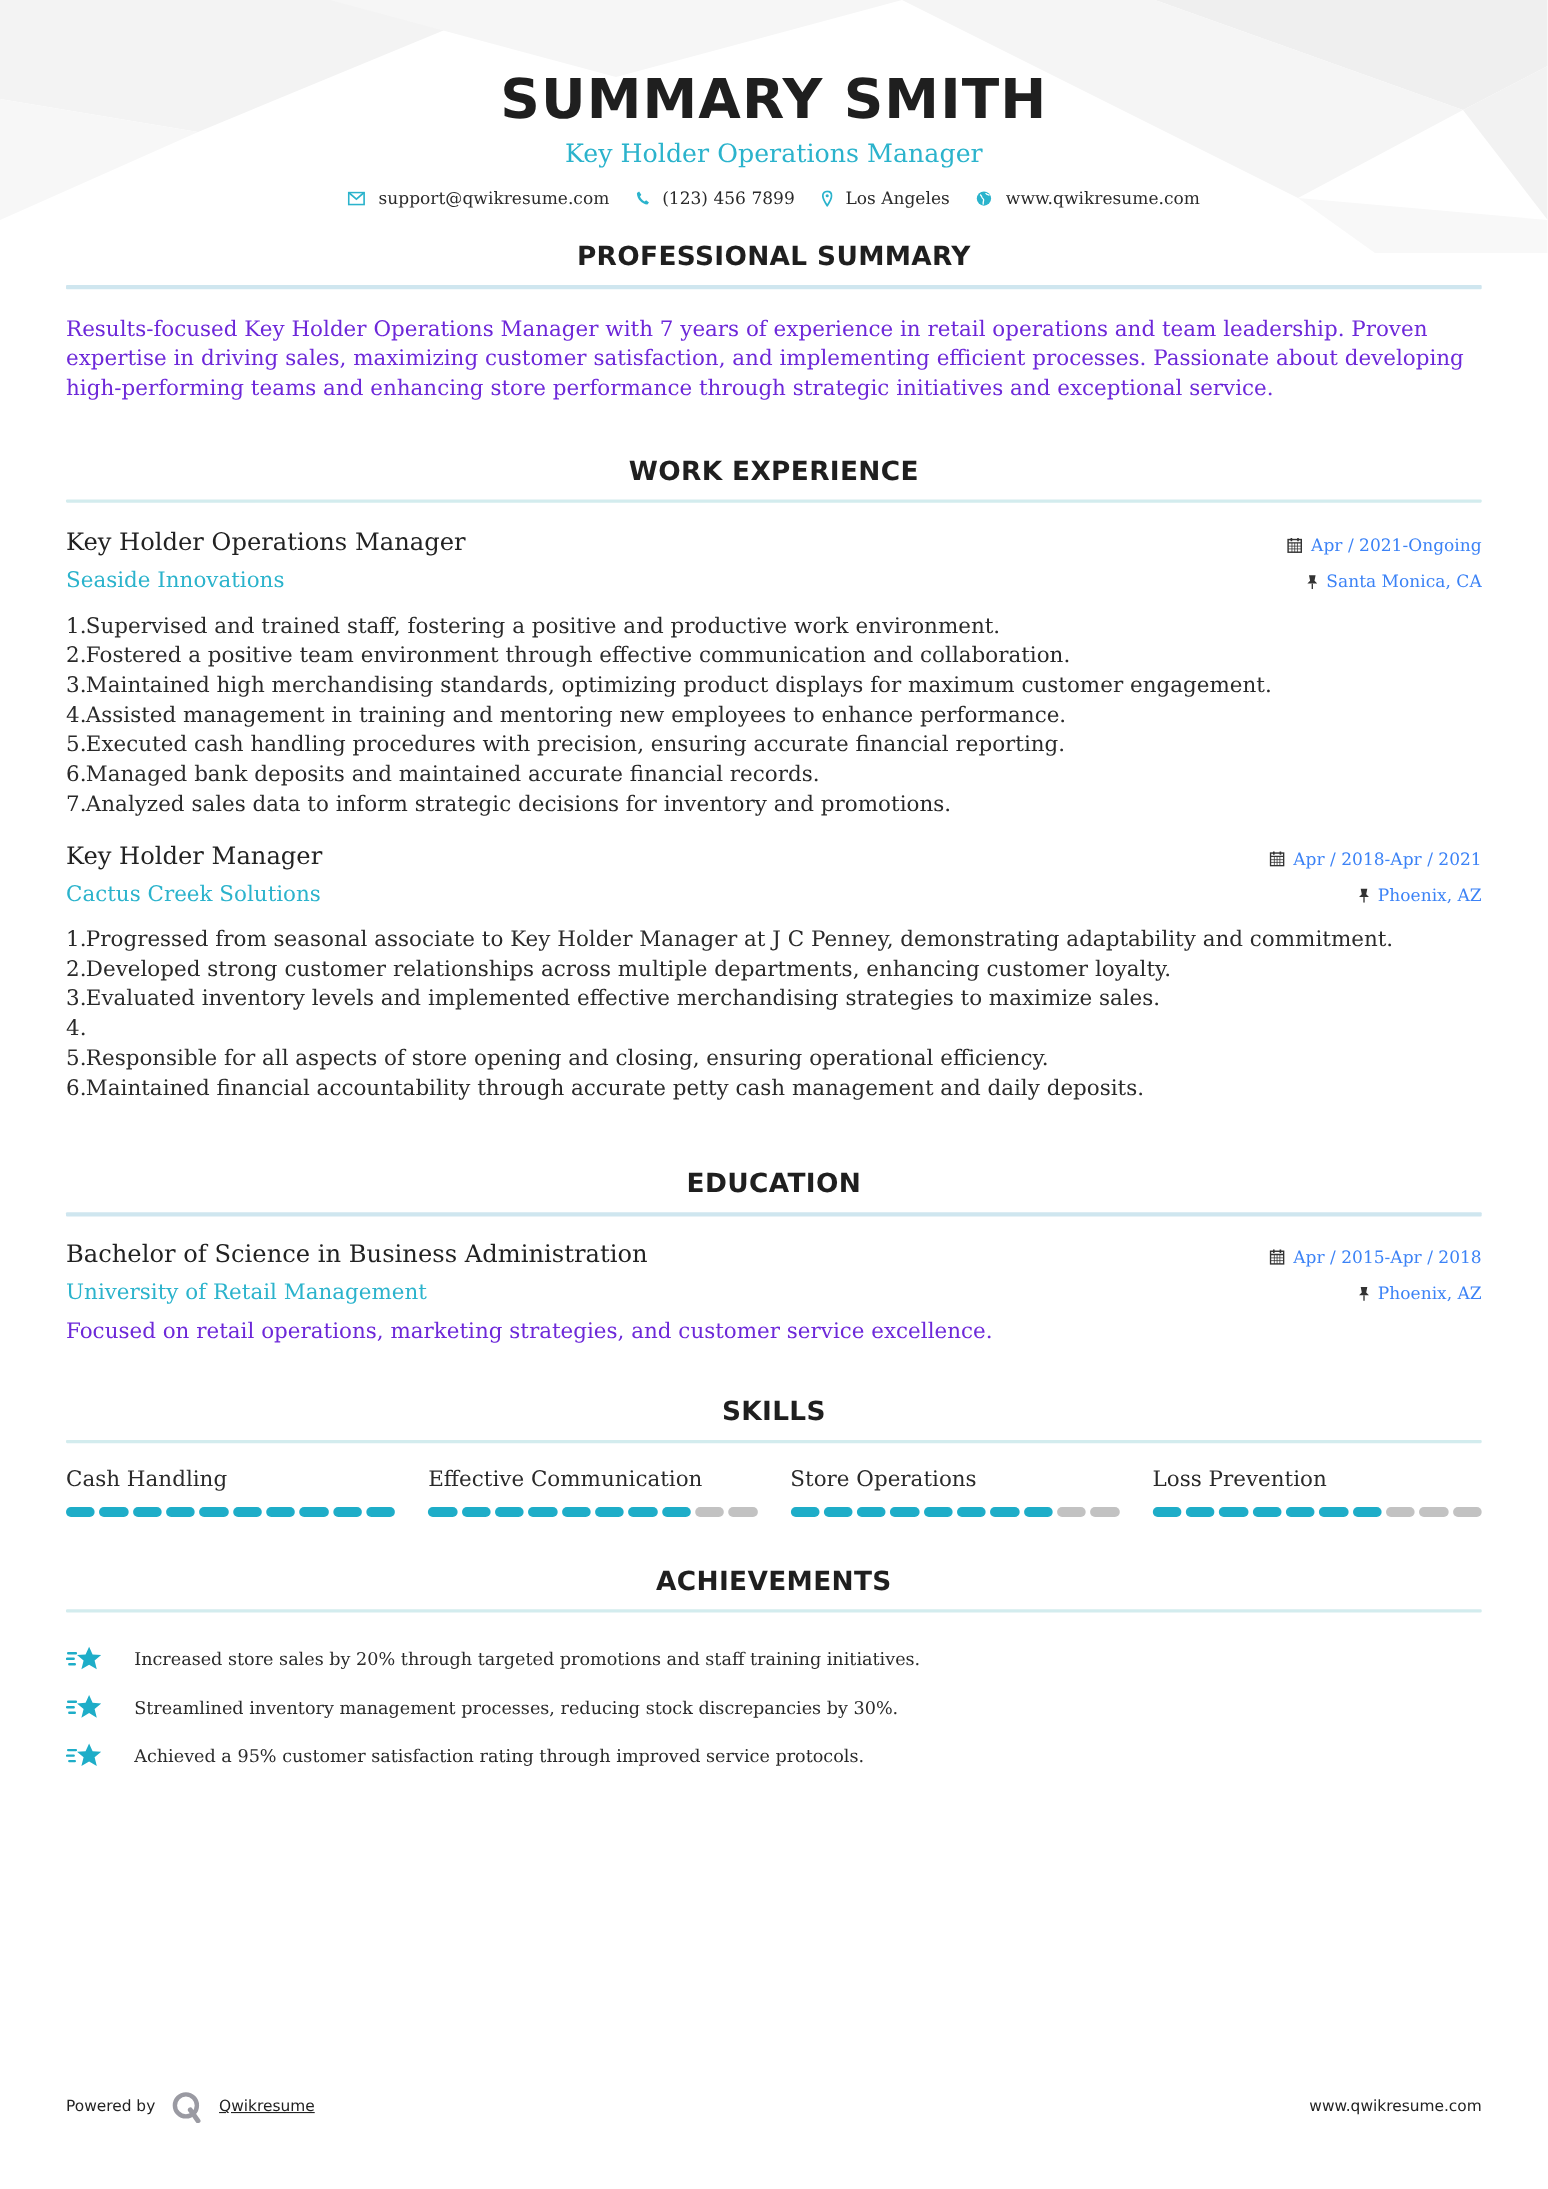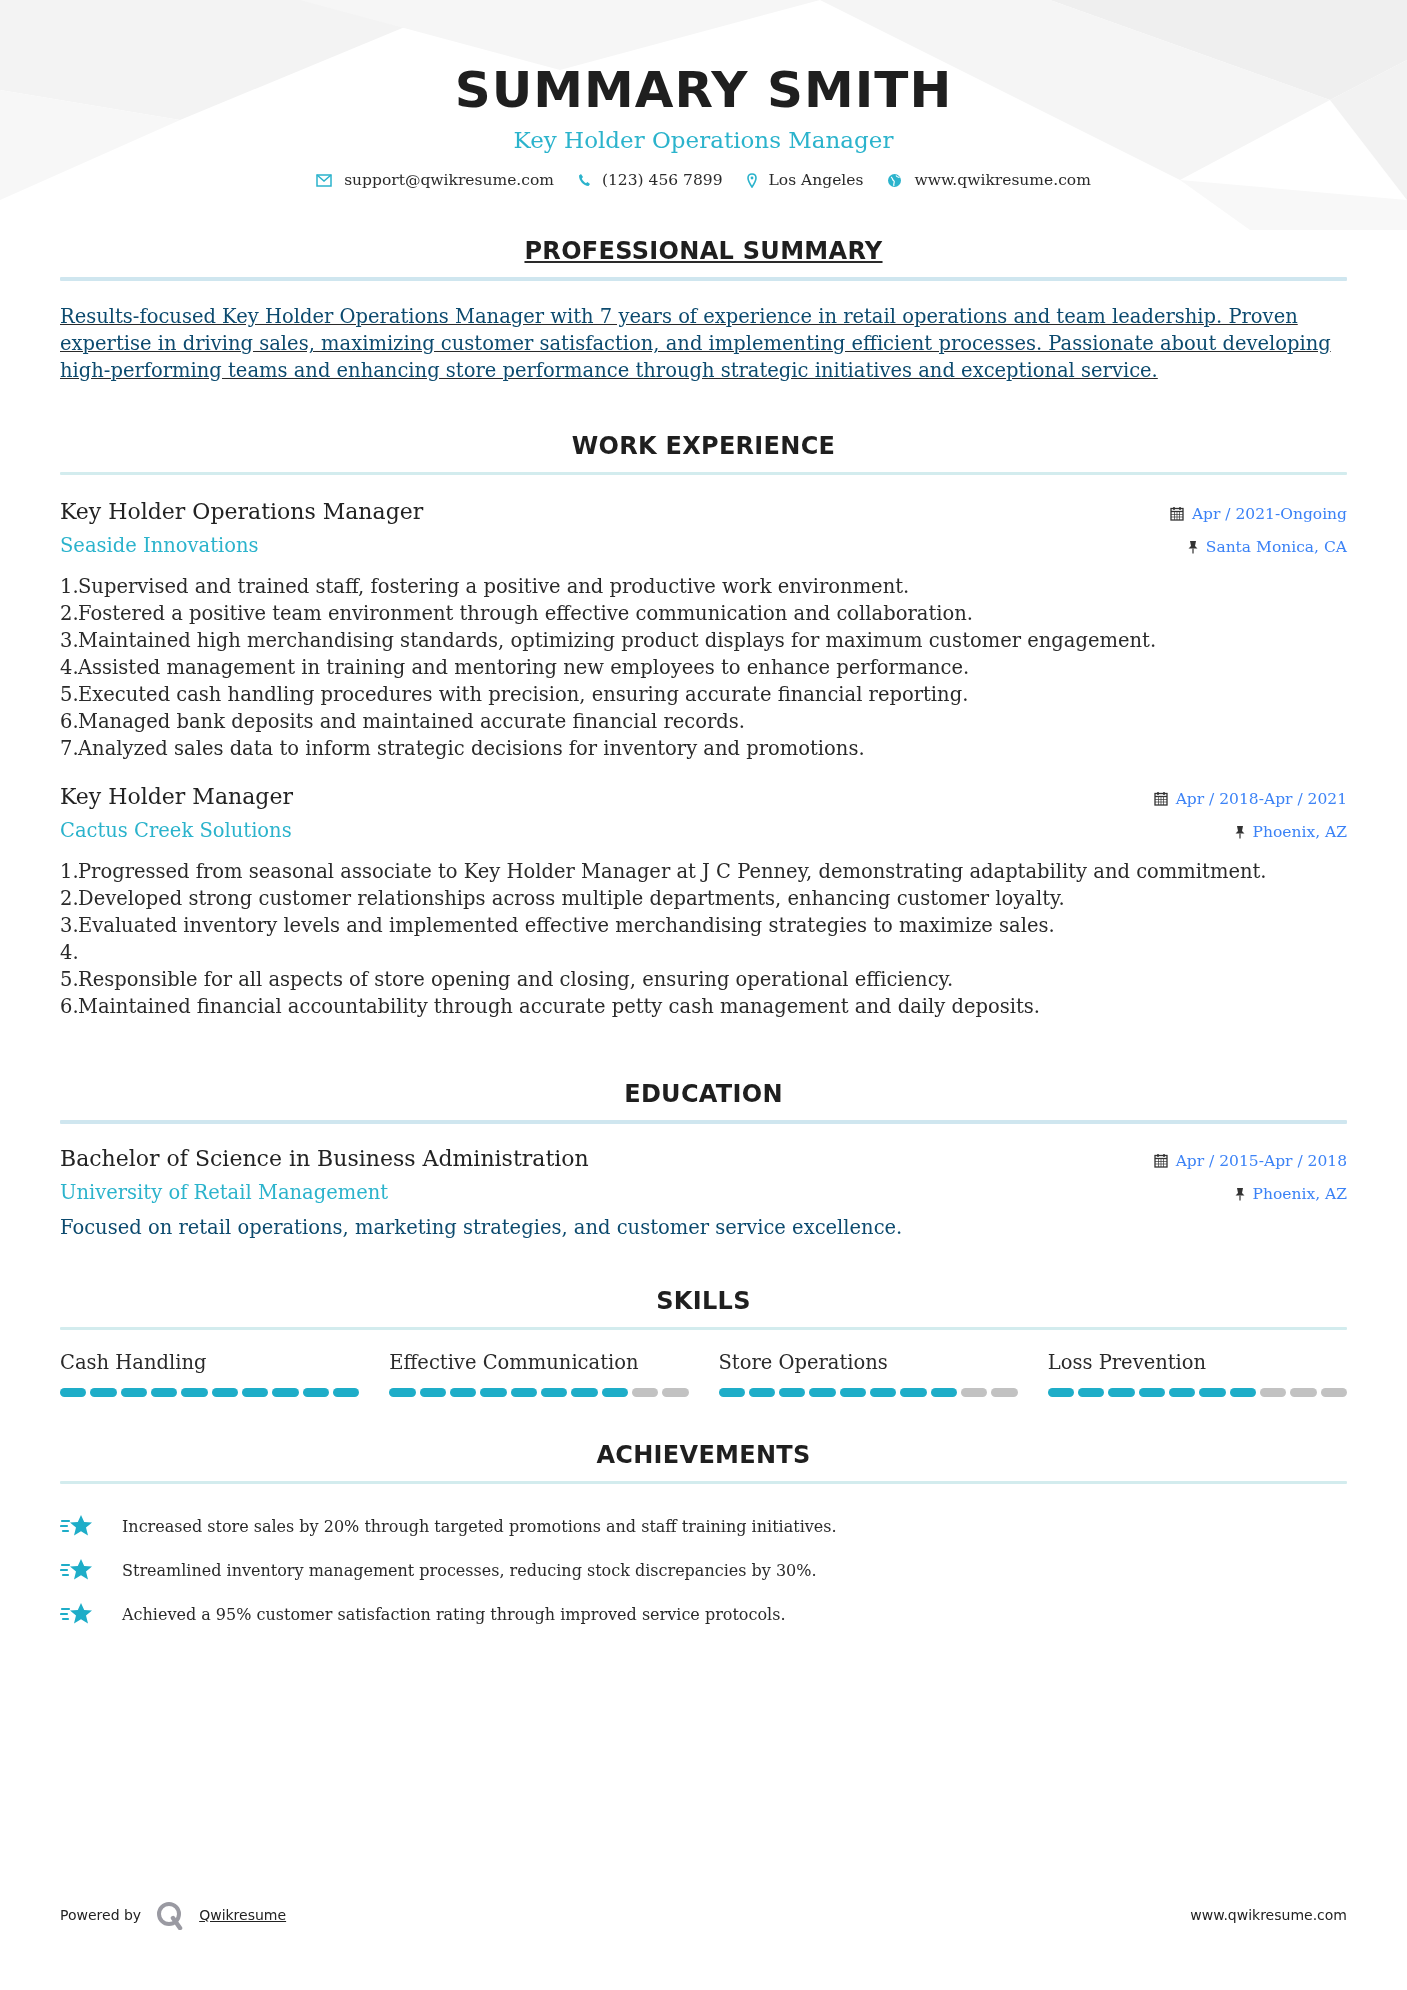--- a/index.html
+++ b/index.html
@@ -33,21 +33,21 @@
 
     
     .section-title {
       font-family: "DejaVu Sans", "Liberation Sans", sans-serif;
       font-weight: bold; font-size: 24px; text-align: center; color: #1f1f1f;
       letter-spacing: 0.3px;
     }
     .divider { height: 4px; background: #cfe6ef; margin-top: 12px; border-radius: 1px; }
     .divider.teal { background: #d3ecee; height: 3px; }
 
-    .summary { margin-top: 22px; font-size: 19.5px; line-height: 27px; color: #0c4a6e; }
+    .summary { margin-top: 22px; font-size: 19.5px; line-height: 27px; color: #6d28d9; }
 
     .entry { position: relative; }
     .entry-head { display: flex; justify-content: space-between; align-items: flex-start; }
     .entry-title { font-size: 22px; color: #222; line-height: 30px; }
     .entry-org { font-size: 19.5px; color: #2bb3cc; line-height: 30px; margin-top: 4px; }
     .meta { text-align: right; font-size: 15.5px; color: #3b82f6; }
     .meta-row { display: flex; justify-content: flex-end; align-items: center; gap: 8px; height: 33px; }
     .bullets { list-style: none; margin-top: 10px; font-size: 19.5px; line-height: 27px; }
     .bullets li { display: flex; }
     .bullets .num { width: 18px; flex: 0 0 auto; }
@@ -117,21 +117,21 @@
         <svg width="15" height="15" viewBox="0 0 15 15">
             <circle cx="7.5" cy="7.5" r="6.5" fill="#2bb3cc"></circle>
             <path d="M4 4 C6 5 5 7 7 8 C8 9 6 11 7 13" stroke="#fff" stroke-width="1.2" fill="none"></path>
             <path d="M9 2.5 C10 4 11 4 12.5 4.5" stroke="#fff" stroke-width="1.2" fill="none"></path>
           </svg>
         <span>www.qwikresume.com</span>
       </div>
     </div>
   </div>
 
-  <div style="margin-top:48px;text-decoration:underline;">
+  <div style="margin-top:30px;">
     <div class="section-title">PROFESSIONAL SUMMARY</div>
     <div class="divider"></div>
     <p class="summary">Results-focused Key Holder Operations Manager with 7 years of experience in retail operations and team leadership. Proven expertise in driving sales, maximizing customer satisfaction, and implementing efficient processes. Passionate about developing high-performing teams and enhancing store performance through strategic initiatives and exceptional service.</p>
   </div>
 
   <div style="margin-top:48px;">
     <div class="section-title">WORK EXPERIENCE</div>
     <div class="divider teal"></div>
 
     <div class="entry" style="margin-top:22px;">

